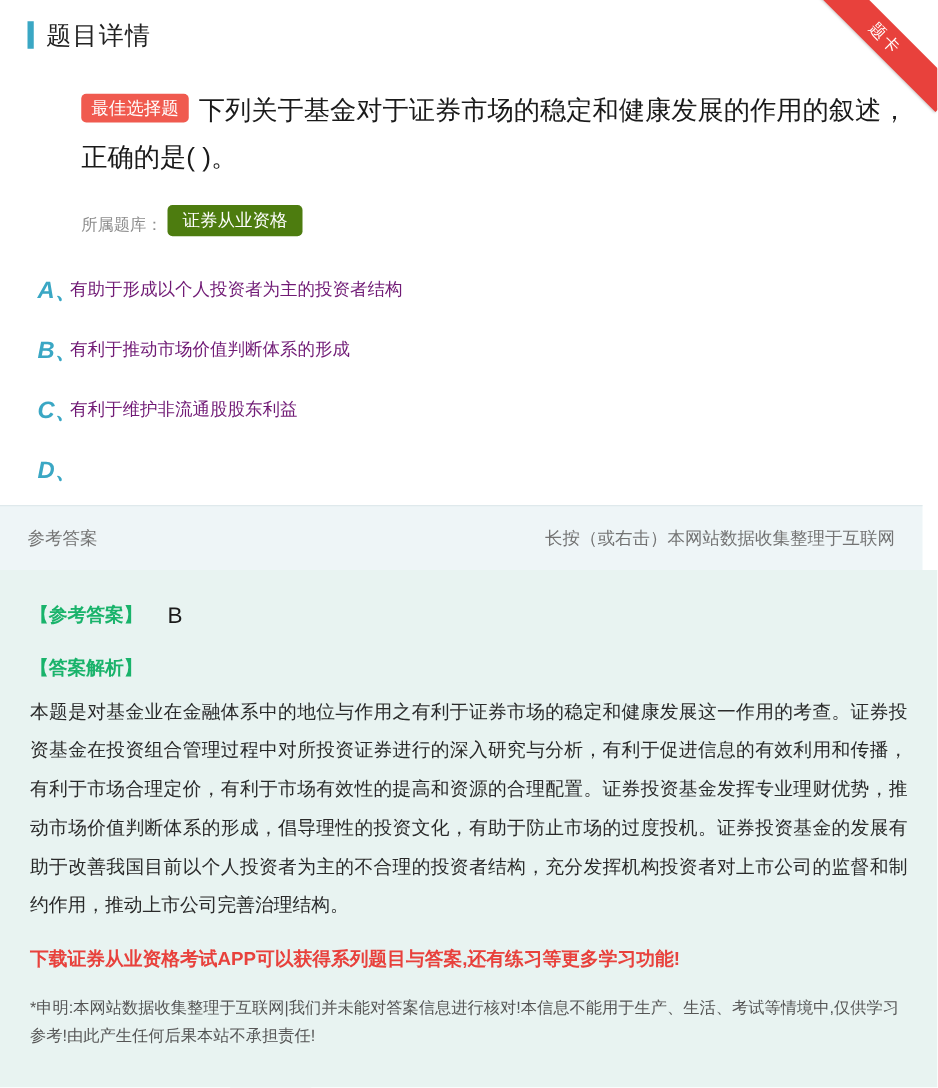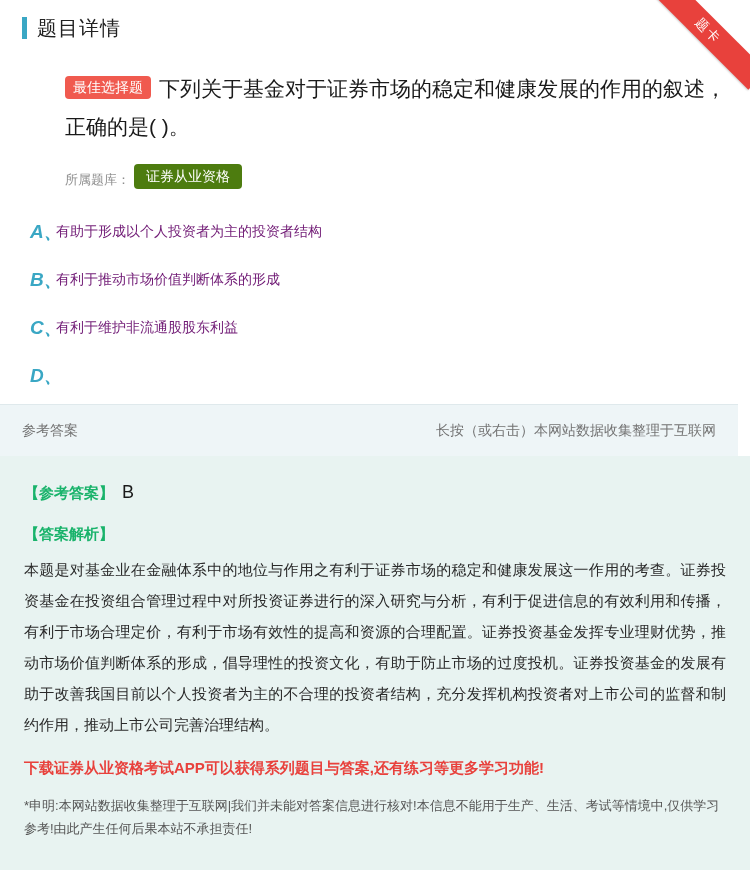--- a/index.html
+++ b/index.html
@@ -162,22 +162,22 @@
     overflow: hidden;
   }
   .label-green {
     color: #19b36b;
     font-size: 15px;
     font-weight: bold;
     display: inline-block;
   }
   .ans-row {
     display: flex;
-    align-items: flex-end;
-    gap: 8px;
+    align-items: center;
+    gap: 20px;
     margin-bottom: 22px;
   }
   .ans-value {
     font-size: 18px;
     color: #1a1a1a;
     letter-spacing: 1px;
   }
   .label-row { margin-bottom: 10px; }
   .explain-body {
     font-size: 15px;

